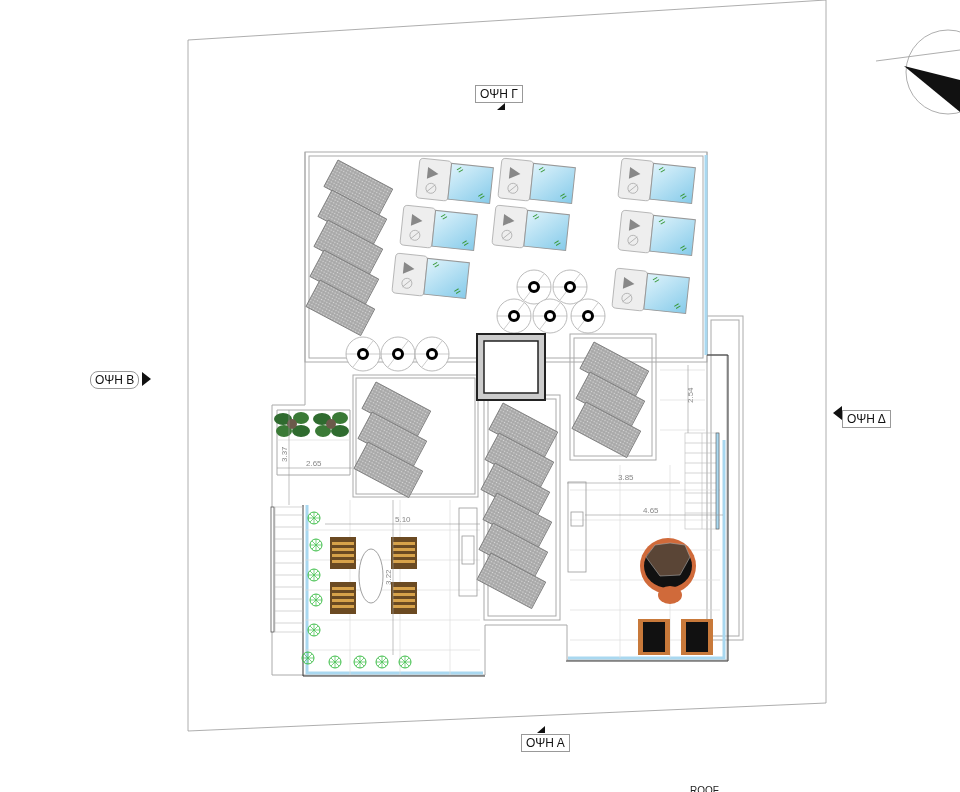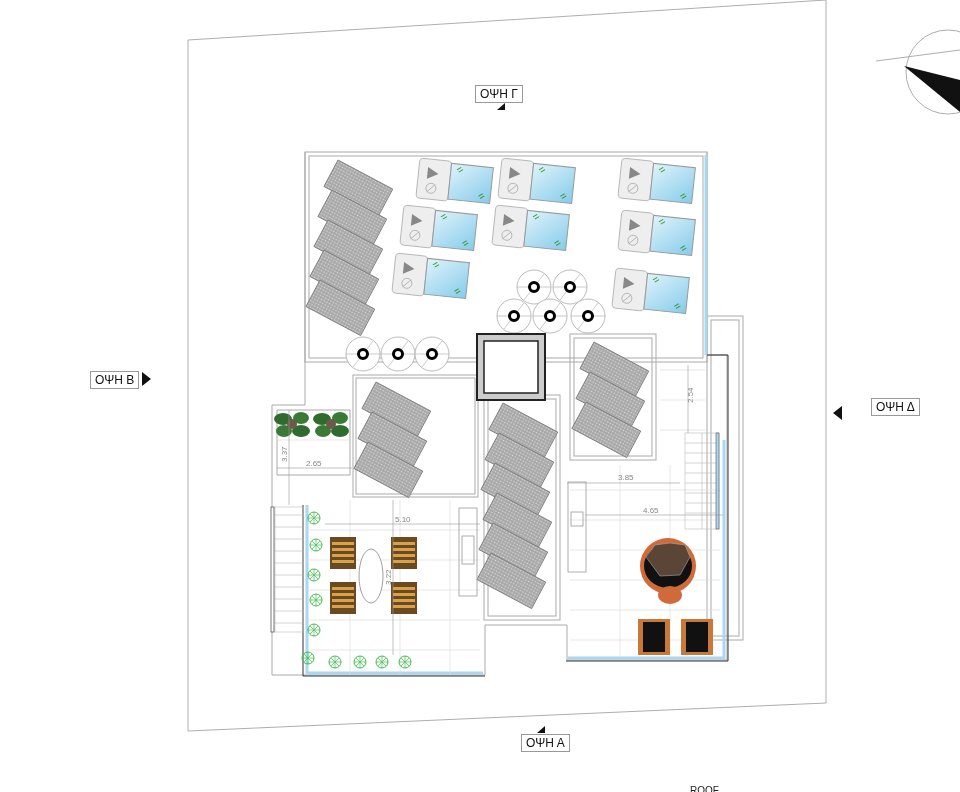--- a/index.html
+++ b/index.html
@@ -247,16 +247,16 @@
   <text class="dim" x="618" y="480">3.85</text>
   <text class="dim" x="643" y="513">4.65</text>
 
   <polygon points="497,110 505,103 505,110" fill="#111"></polygon>
   <polygon points="142,372 151,379 142,386" fill="#111"></polygon>
   <polygon points="842,406 833,413 842,420" fill="#111"></polygon>
   <polygon points="537,733 545,726 545,733" fill="#111"></polygon>
 </svg>
 
 <div class="lbl" style="left:475px;top:85px;">ΟΨΗ Γ</div>
-<div class="lbl" style="left:90px;top:371px;">ΟΨΗ Β</div>
-<div class="lbl" style="left:842px;top:398px;margin-left:29px;">ΟΨΗ Δ</div>
+<div class="lbl" style="left:90px;top:371px;border-radius:8px;">ΟΨΗ Β</div>
+<div class="lbl" style="left:842px;top:410px;">ΟΨΗ Δ</div>
 <div class="lbl" style="left:521px;top:734px;">ΟΨΗ Α</div>
 <div class="title" style="left:690px;top:754px;margin-top:31px;">ROOF</div>
 
 </body></html>

